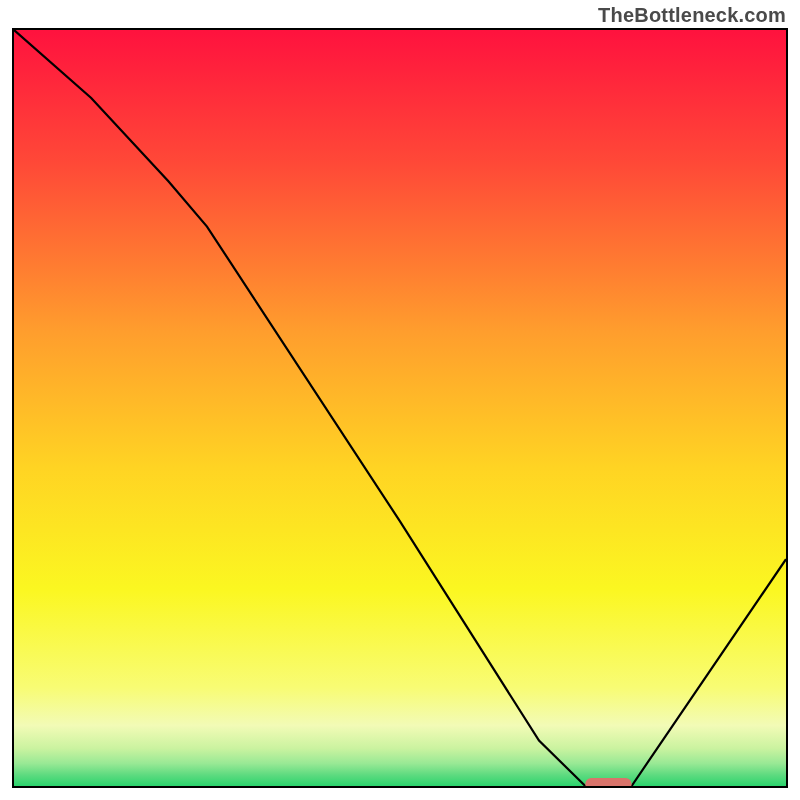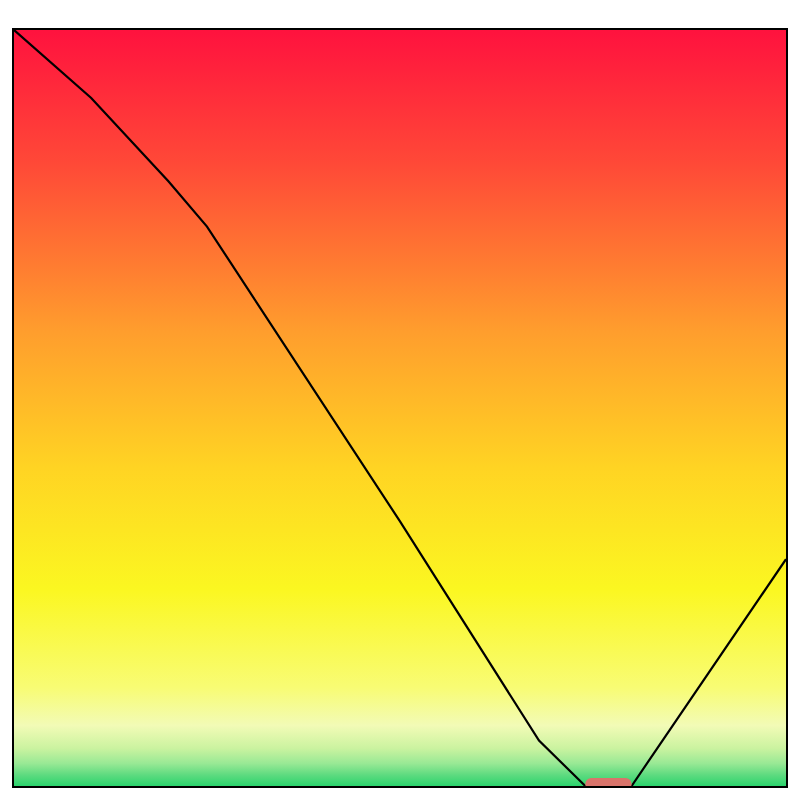--- a/index.html
+++ b/index.html
@@ -49,20 +49,21 @@
     fill: #d9746b;
     stroke: none;
     rx: 6;
     ry: 6;
   }
 </style>
 </head>
 <body>
 
 <div class="frame">
+  <div class="watermark">TheBottleneck.com</div>
 
   <div class="plot-border">
     <svg viewBox="0 0 772 756" preserveAspectRatio="none">
       <defs>
         <linearGradient id="bg-grad" x1="0" y1="0" x2="0" y2="1">
           <stop offset="0%" stop-color="#ff123e"></stop>
           <stop offset="18%" stop-color="#ff4a37"></stop>
           <stop offset="40%" stop-color="#ff9e2d"></stop>
           <stop offset="58%" stop-color="#ffd423"></stop>
           <stop offset="74%" stop-color="#fbf721"></stop>

